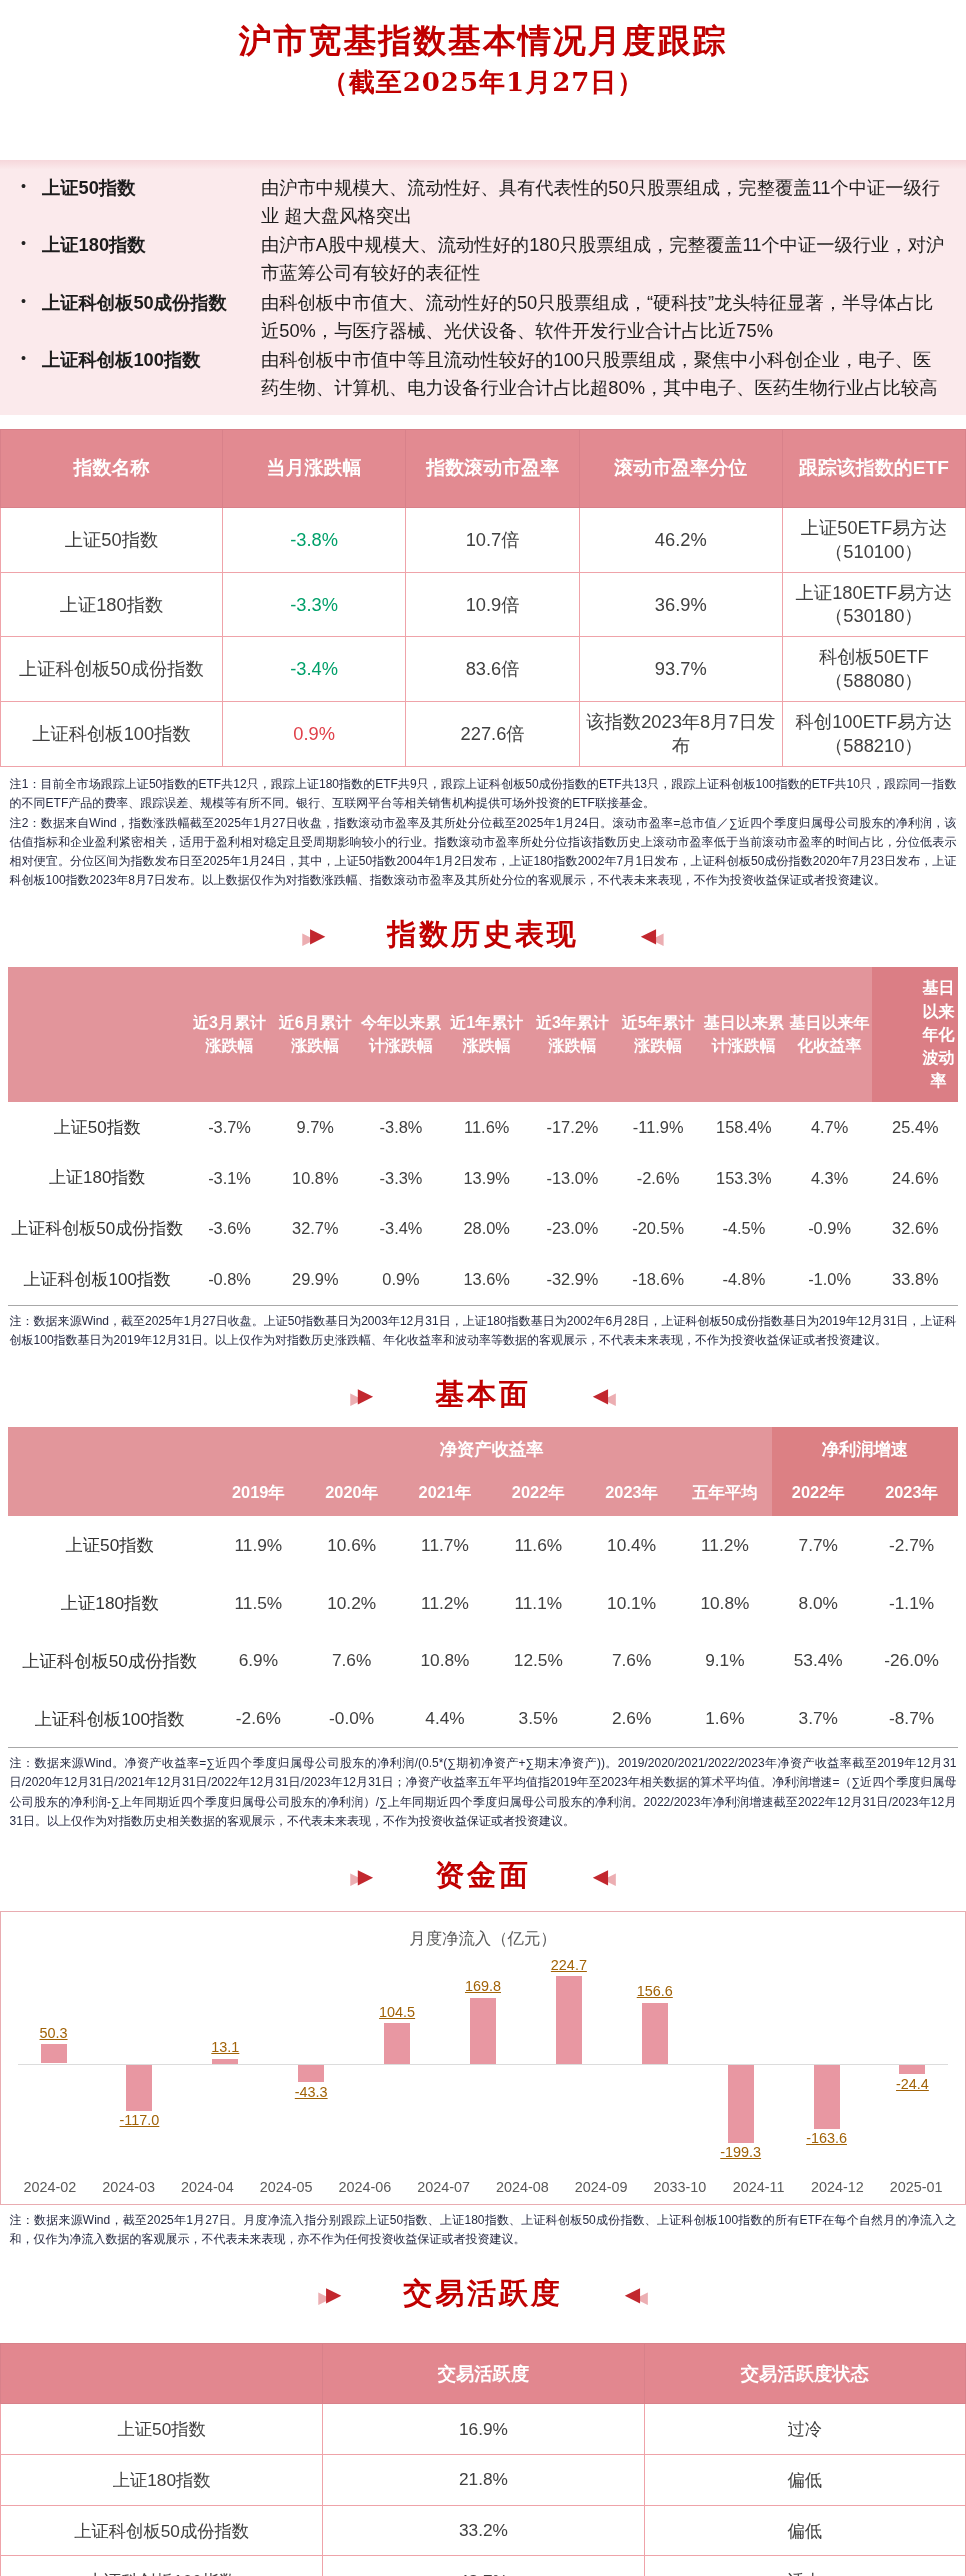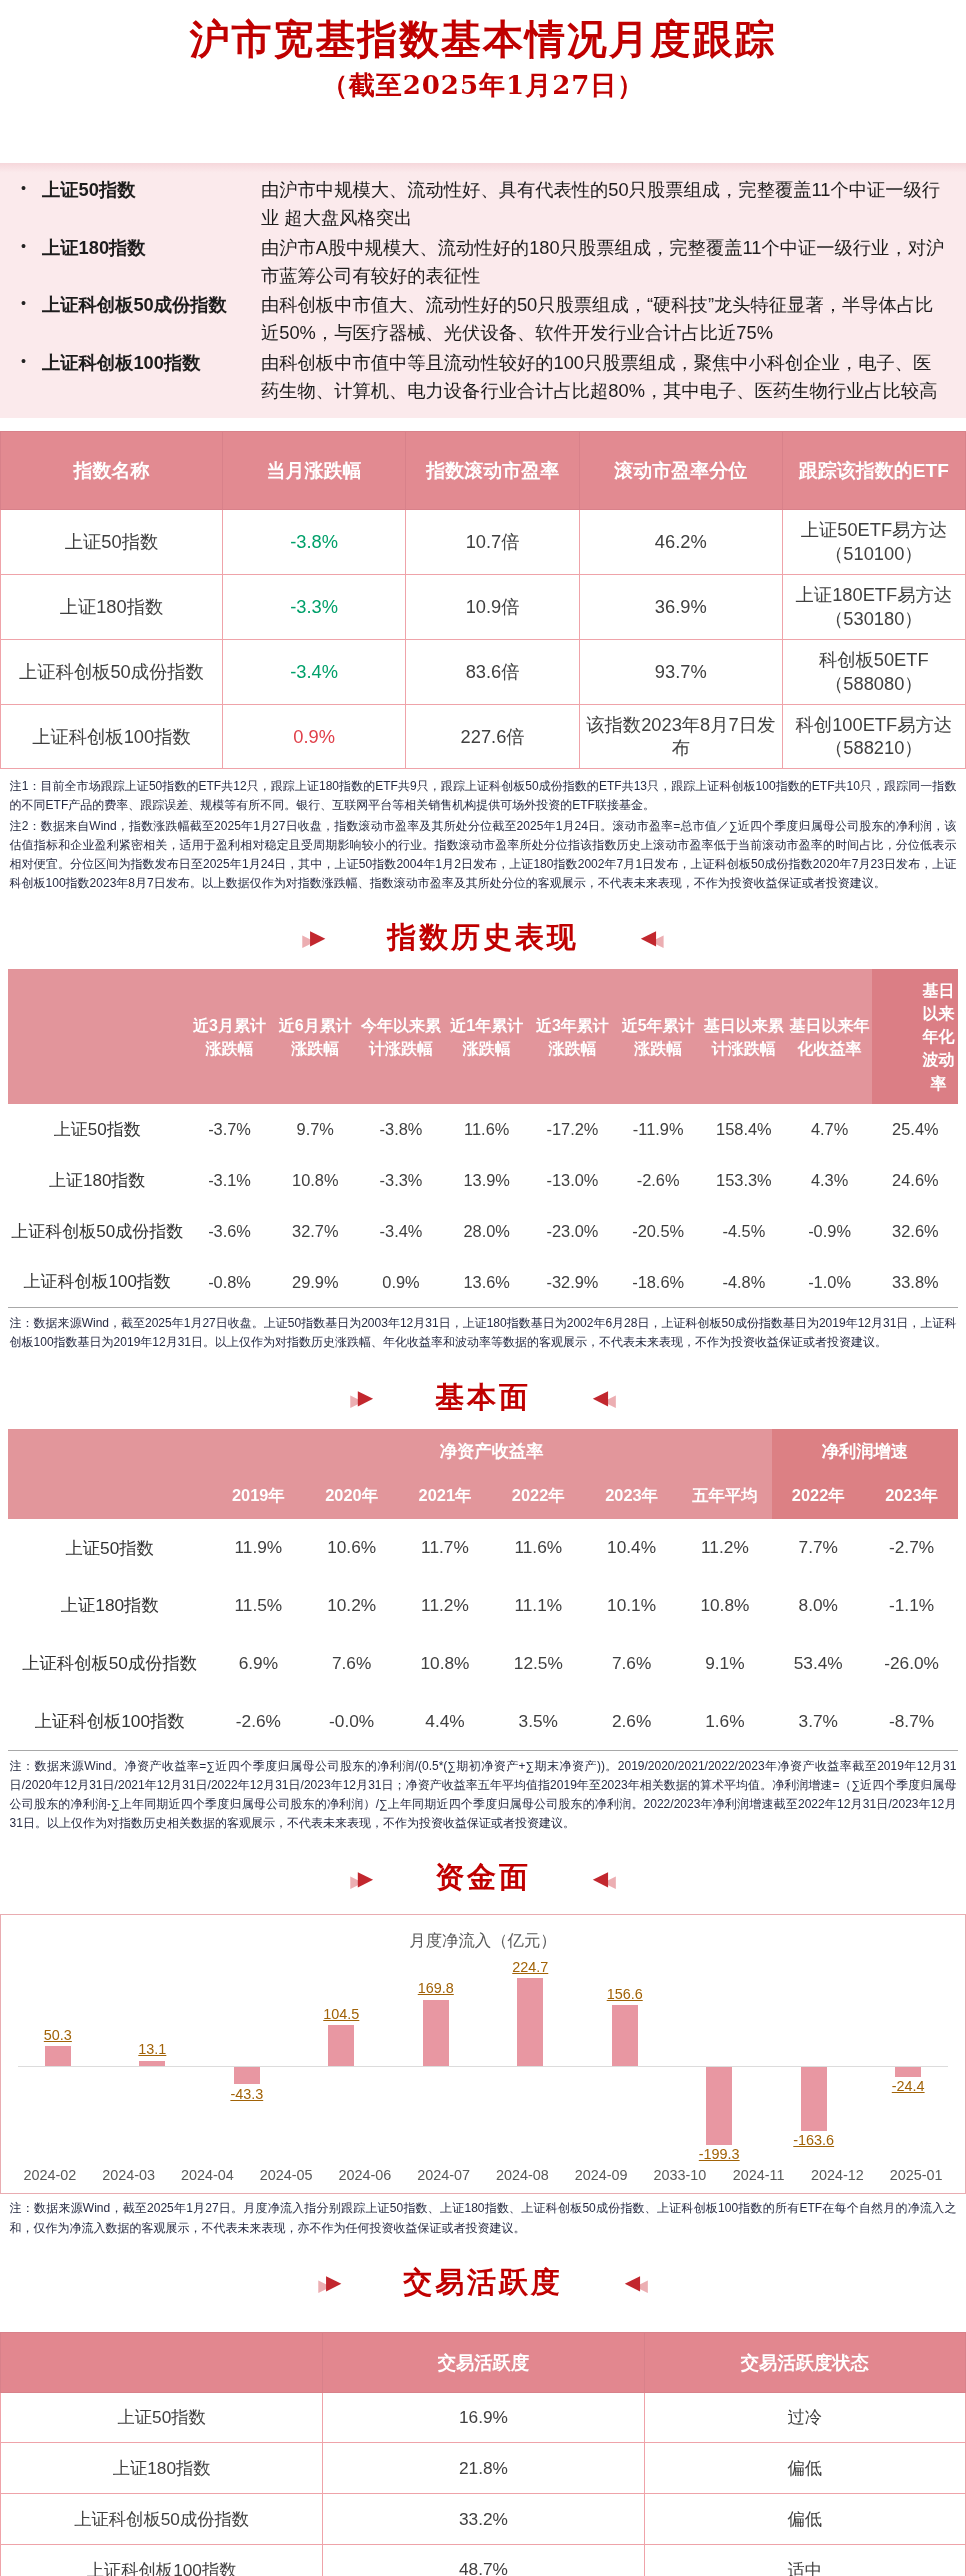--- a/index.html
+++ b/index.html
@@ -1,21 +1,21 @@
 <!DOCTYPE html>
 <html><head>
 <meta charset="utf-8">
 <style>
   html,body{margin:0;padding:0;background:#fff;}
   body{width:966px;font-family:"Liberation Sans","DejaVu Sans",sans-serif;color:#222;}
   .page{width:966px;position:relative;}
 
   
-  .title{margin:12px 0 0;text-align:center;font-family:"DejaVu Serif","Liberation Serif",serif;
-         font-size:40px;font-weight:bold;color:#C00000;letter-spacing:1.9px;line-height:1.35;}
+  .title{margin:19px 0 0;text-align:center;font-family:"DejaVu Serif","Liberation Serif",serif;
+         font-size:33px;font-weight:bold;color:#C00000;letter-spacing:1.9px;line-height:1.35;}
   .subtitle{margin-top:1.9px;text-align:center;font-family:"DejaVu Serif","Liberation Serif",serif;
             font-size:26px;font-weight:bold;color:#C00000;letter-spacing:1px;}
 
   
   .intro{margin-top:60px;background:linear-gradient(#F6D7DB,#FBEAEC 9.6px,#FBEAEC);padding:11.6px 21px 11.6px;}
   .intro-item{display:flex;font-size:18.3px;line-height:1.52;color:#1d1d1d;margin:1.9px 0;}
   .intro-bullet{width:21px;flex-shrink:0;font-size:14.4px;padding-top:1.9px;color:#222;}
   .intro-label{width:219px;flex-shrink:0;font-weight:bold;}
   .intro-desc{flex:1;font-weight:500;}
 
@@ -64,21 +64,21 @@
 
   
   .chart-box{margin-top:15.4px;border:1px solid #E9ACB1;padding:15.4px 9.6px 9.6px;}
   .chart-title{text-align:center;color:#595959;font-size:16.4px;}
   .plot{position:relative;height:207px;margin-top:5.8px;}
   .baseline{position:absolute;left:7.7px;right:7.7px;top:108px;border-top:1px solid #DCDCDC;}
   .cols{display:flex;height:100%;position:relative;}
   .ccol{flex:1;position:relative;}
   .bar{position:absolute;left:50%;transform:translateX(-50%);width:26px;}
   .blabel{position:absolute;left:50%;transform:translateX(-50%);font-size:14.4px;color:#a16207;white-space:nowrap;text-decoration:underline;}
-  .xlabels{display:flex;margin-top:2px;}
+  .xlabels{display:flex;margin-top:16px;}
   .xl{flex:1;text-align:center;font-size:14.4px;color:#595959;}
 
   
   .t-activity{width:100%;margin-top:29px;}
   .t-activity th{background:#E2878F;color:#fff;font-size:18.3px;font-weight:bold;height:55px;border:1px solid #D8818A;}
   .t-activity td{border:1px solid #EFA3A9;font-size:17.3px;color:#404040;height:46px;}
 </style>
 </head>
 <body>
 
@@ -374,20 +374,24 @@
   <div class="chart-box">
     <div class="chart-title">月度净流入（亿元）</div>
     <div class="plot">
       <div class="baseline"></div>
       <div class="cols" id="chart-cols">
           <div class="ccol">
             <div class="bar" style="background: rgb(232, 151, 162); height: 19.6px; top: 88px;"></div>
             <div class="blabel" style="top: 69px;">50.3</div>
           </div>
           <div class="ccol">
+            <div class="bar" style="background: rgb(232, 151, 162); height: 46px; top: 109px;"></div>
+            <div class="blabel" style="top: 156px;">-117.0</div>
+          </div>
+          <div class="ccol">
             <div class="bar" style="background: rgb(232, 151, 162); height: 5.1px; top: 103px;"></div>
             <div class="blabel" style="top: 83px;">13.1</div>
           </div>
           <div class="ccol">
             <div class="bar" style="background: rgb(232, 151, 162); height: 17px; top: 109px;"></div>
             <div class="blabel" style="top: 128px;">-43.3</div>
           </div>
           <div class="ccol">
             <div class="bar" style="background: rgb(232, 151, 162); height: 41px; top: 67px;"></div>
             <div class="blabel" style="top: 48px;">104.5</div>

